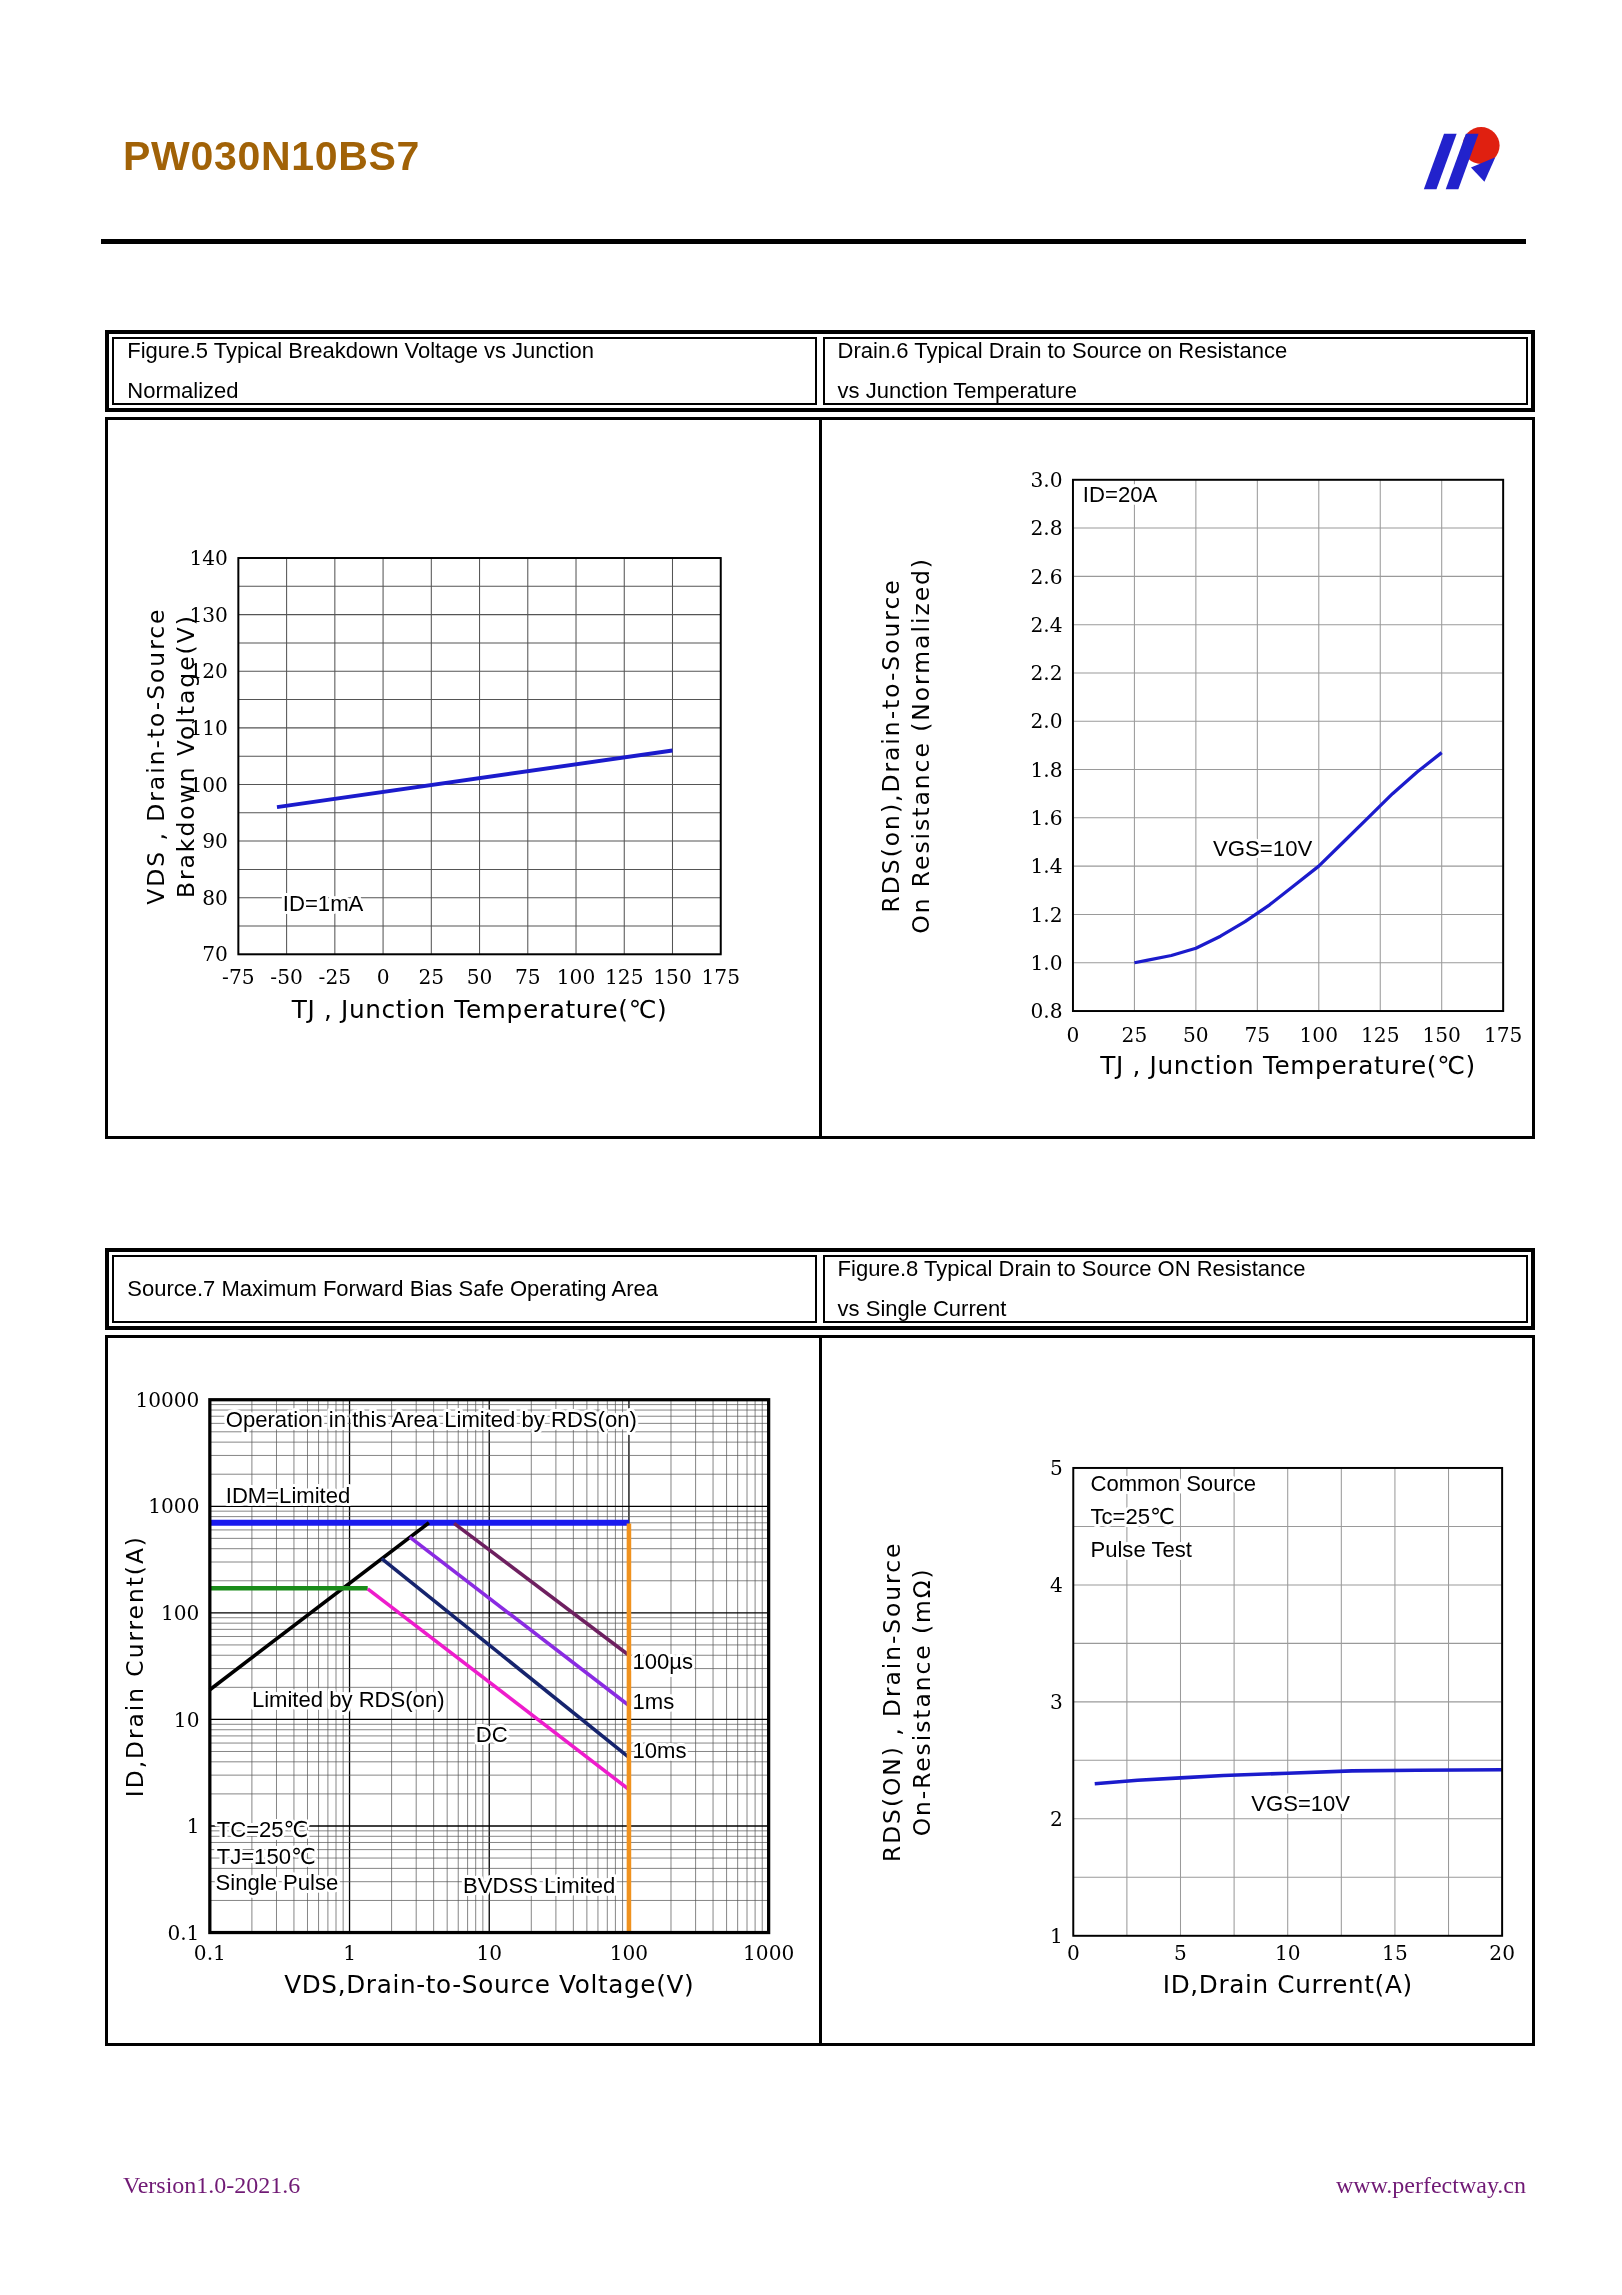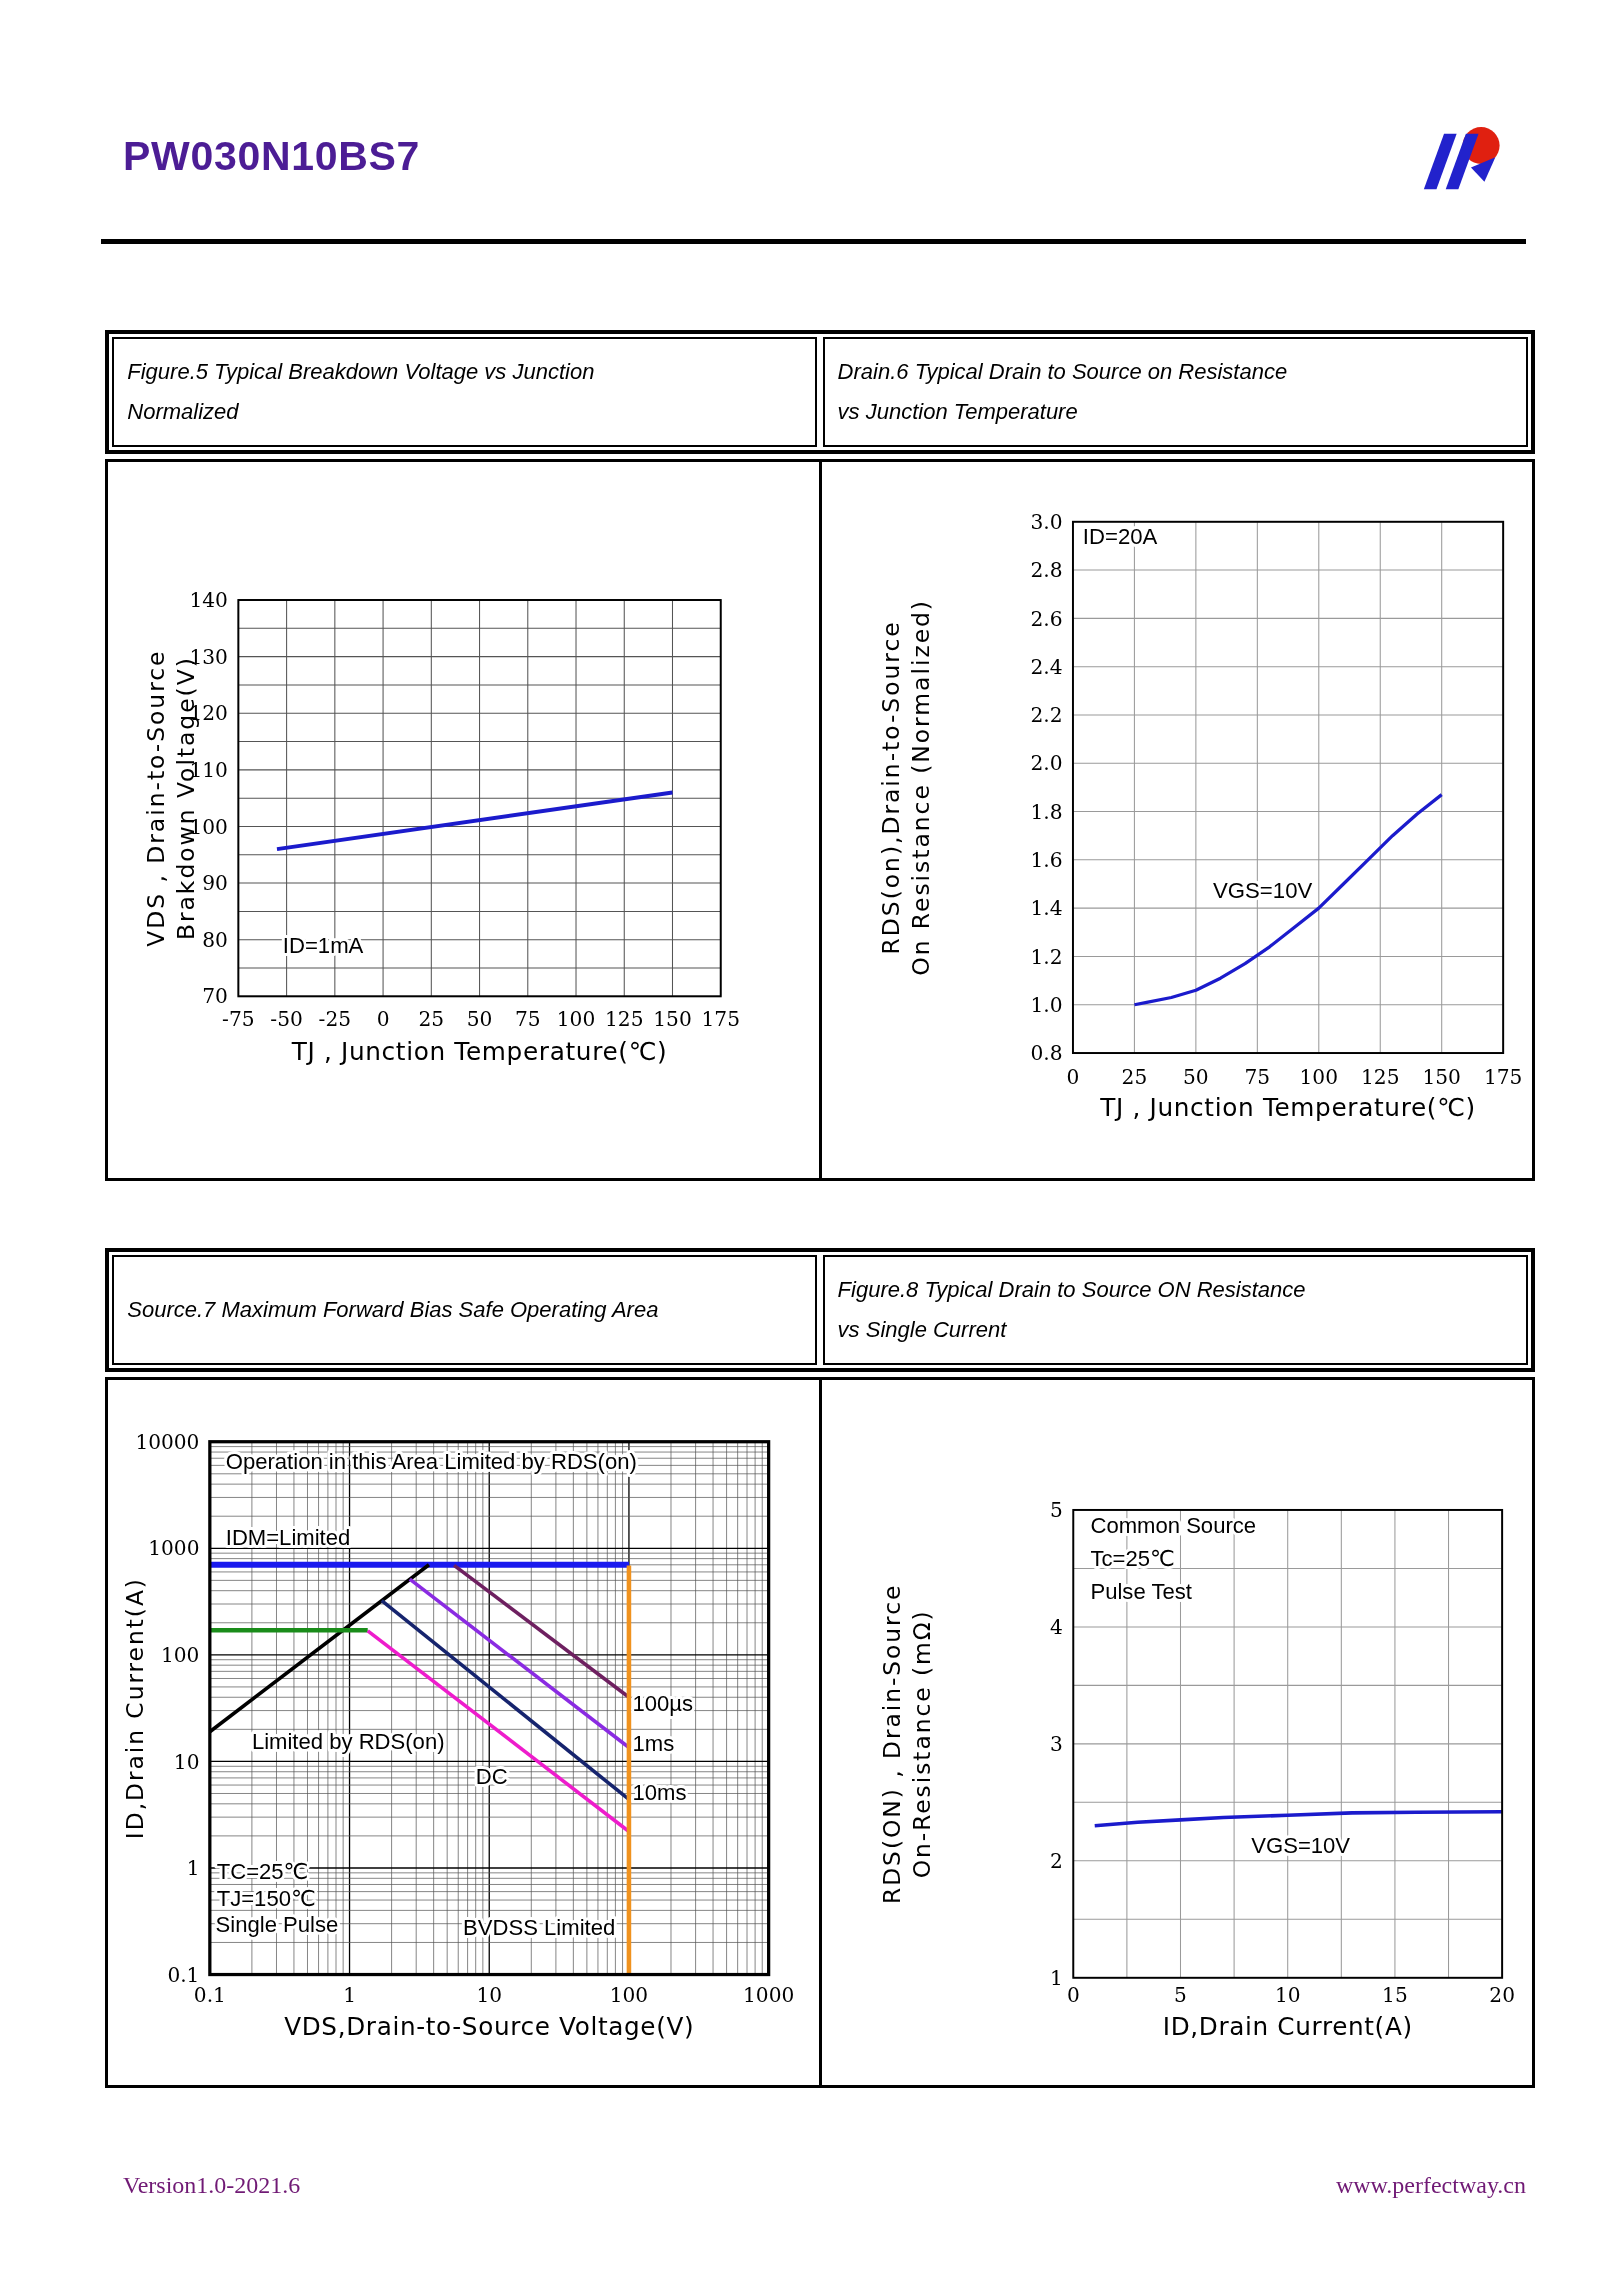--- a/index.html
+++ b/index.html
@@ -1,25 +1,25 @@
 <!DOCTYPE html>
 <html style="font-size:10.5px"><head>
 <meta charset="utf-8">
 <style>
   html,body{margin:0;padding:0;background:#fff;}
   .page{position:relative;width:1623px;height:2295px;background:#ffffff;overflow:hidden;
         font-family:"Liberation Sans",sans-serif;}
   .brand{position:absolute;left:123px;top:133px;font-size:41px;font-weight:bold;
-         color:#4c1d95;letter-spacing:0.7px;}
+         color:#a16207;letter-spacing:0.7px;}
   .logo{position:absolute;left:1407px;top:107px;width:101px;height:109px;}
   .rule{position:absolute;left:101px;top:239px;width:1425px;height:4.6px;background:#000;}
   .section{position:absolute;left:105px;width:1430px;box-sizing:border-box;}
   #sec-top{top:330px;}
   #sec-bottom{top:1248px;}
-  .title-row{display:flex;gap:5.2px;border:4.6px solid #000;padding:3.3px;height:124px;box-sizing:border-box;font-style:italic;}
+  .title-row{display:flex;gap:5.2px;border:4.6px solid #000;padding:3.3px;height:82px;box-sizing:border-box;}
   .title-cell{flex:1;border:2.6px solid #000;padding:2.6px 13px;display:flex;flex-direction:column;
               justify-content:center;box-sizing:border-box;min-width:0;}
   .title-line{font-size:22px;color:#000;line-height:1.8;white-space:nowrap;}
   .chart-row{margin-top:5.2px;border:3.9px solid #000;display:flex;box-sizing:border-box;background:#fff;}
   #sec-top .chart-row{height:722px;}
   #sec-bottom .chart-row{height:711px;}
   .chart-cell{flex:1;position:relative;min-width:0;}
   .chart-cell.left{border-right:3.9px solid #000;}
   svg.chart{position:absolute;left:0;top:0;width:100%;height:100%;}
   .footer{position:absolute;top:2172px;left:123px;width:1403px;display:flex;

